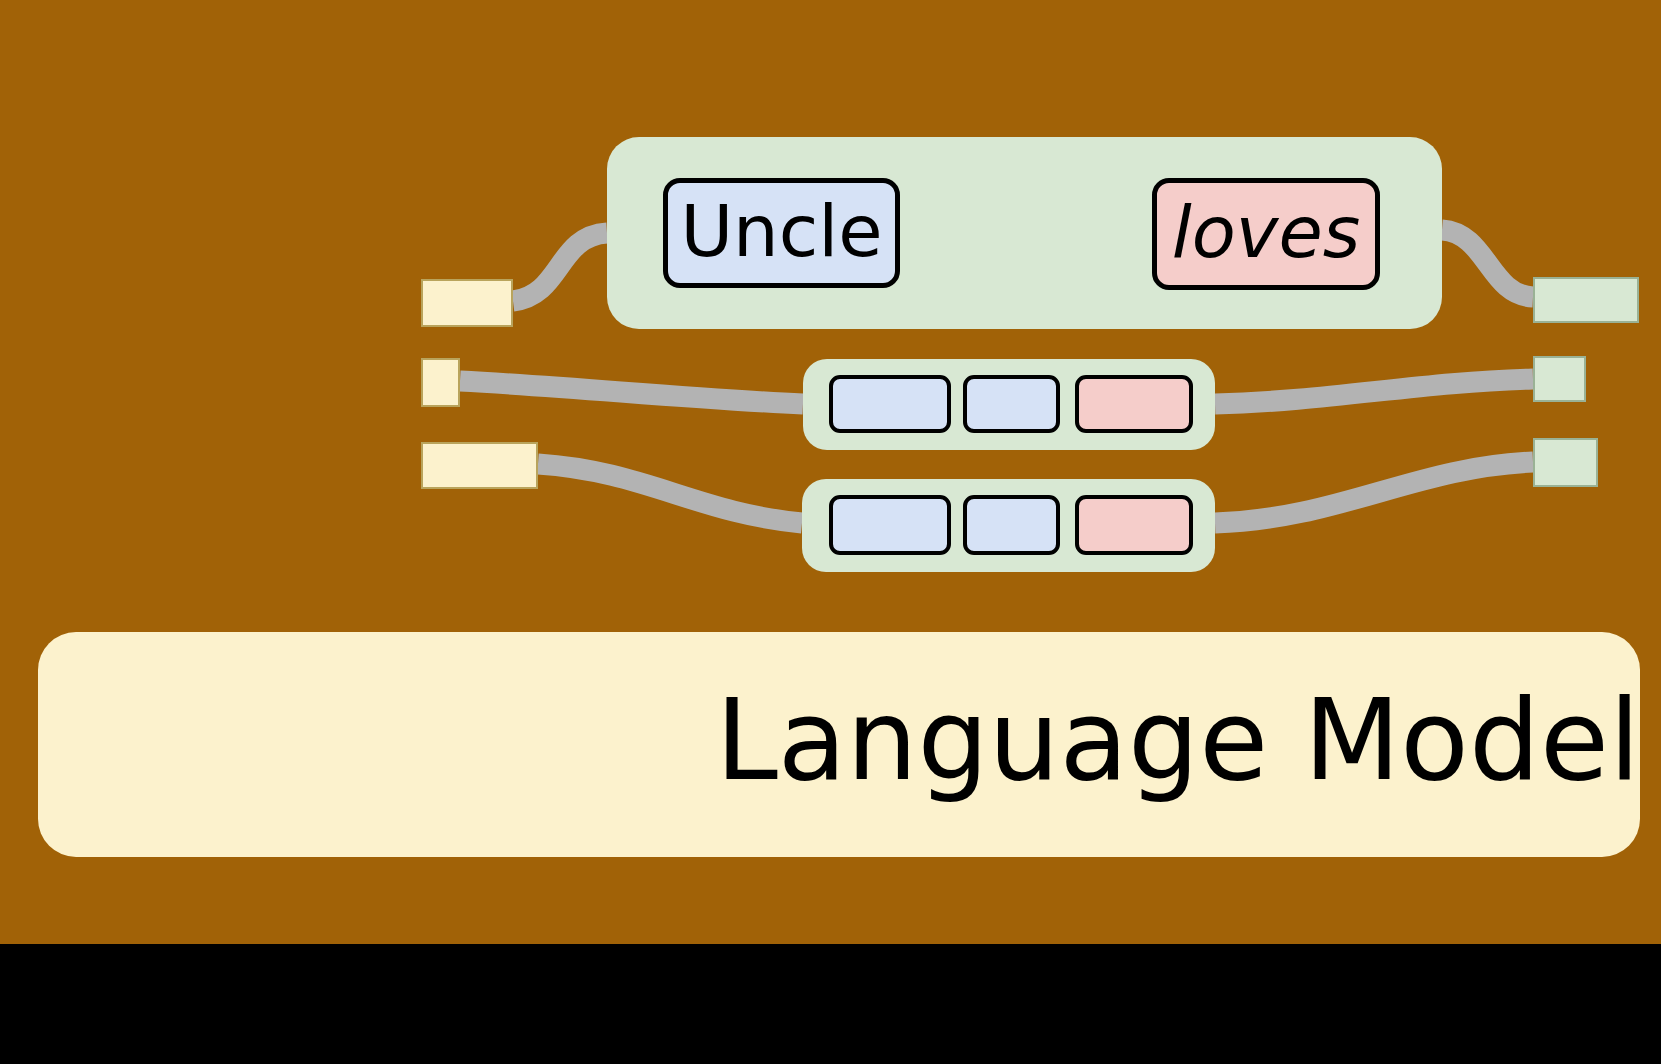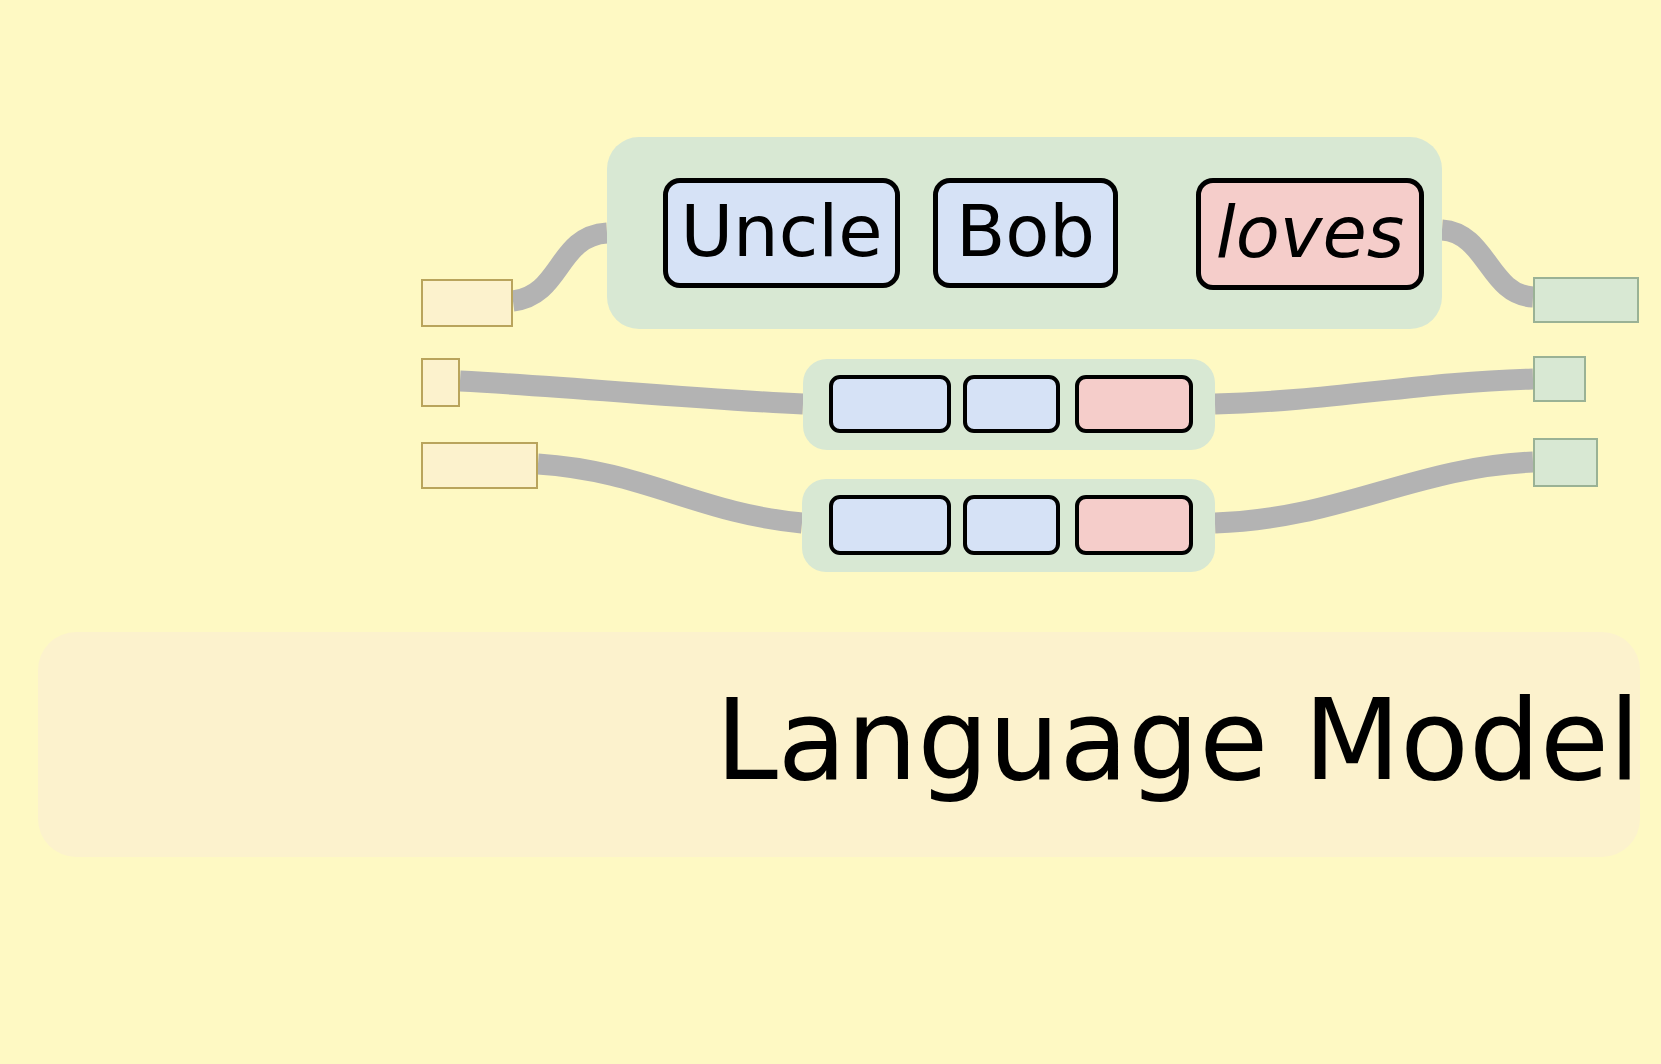--- a/index.html
+++ b/index.html
@@ -3,22 +3,22 @@
 <meta charset="utf-8">
 <style>
   html, body {
     margin: 0;
     padding: 0;
     background: #000;
   }
   .canvas {
     position: relative;
     width: 1661px;
-    height: 1064px;
-    background: #fef9c3;
+    height: 944px;
+    background: #a16207;
     overflow: hidden;
     font-family: "DejaVu Sans", "Liberation Sans", sans-serif;
   }
   .canvas * { box-sizing: border-box; }
 
   
   .wire-layer {
     position: absolute;
     left: 0; top: 0;
     width: 1661px; height: 1064px;
@@ -70,21 +70,21 @@
     font-size: 72px;
     line-height: 1;
     color: #000;
     padding-bottom: 4px;
   }
   .chip.blue { background: #d6e2f6; }
   .chip.pink { background: #f5cdca; }
   .chip.italic { font-style: italic; }
   .chip-uncle { left: 663px;  top: 178px; width: 237px; height: 110px; }
   .chip-bob   { left: 933px;  top: 178px; width: 185px; height: 110px; }
-  .chip-loves { left: 1152px; top: 178px; width: 228px; height: 112px; margin-left: 44px; }
+  .chip-loves { left: 1152px; top: 178px; width: 228px; height: 112px; }
 
   
   .mini {
     position: absolute;
     border: 4px solid #000;
     border-radius: 11px;
   }
   .mini.blue { background: #d6e2f6; }
   .mini.pink { background: #f5cdca; }
   .r1a { left: 829px;  top: 375px; width: 122px; height: 58px; }
@@ -129,21 +129,20 @@
   <div class="ybox y1"></div>
   <div class="ybox y2"></div>
   <div class="ybox y3"></div>
 
   <div class="gbox g1"></div>
   <div class="gbox g2"></div>
   <div class="gbox g3"></div>
 
   <div class="seq seq-top"></div>
   <div class="chip chip-uncle blue">Uncle</div>
-  <div class="chip chip-bob blue">Bob</div>
   <div class="chip chip-loves pink italic">loves</div>
 
   <div class="seq seq-row1"></div>
   <div class="mini r1a blue"></div>
   <div class="mini r1b blue"></div>
   <div class="mini r1c pink"></div>
 
   <div class="seq seq-row2"></div>
   <div class="mini r2a blue"></div>
   <div class="mini r2b blue"></div>

